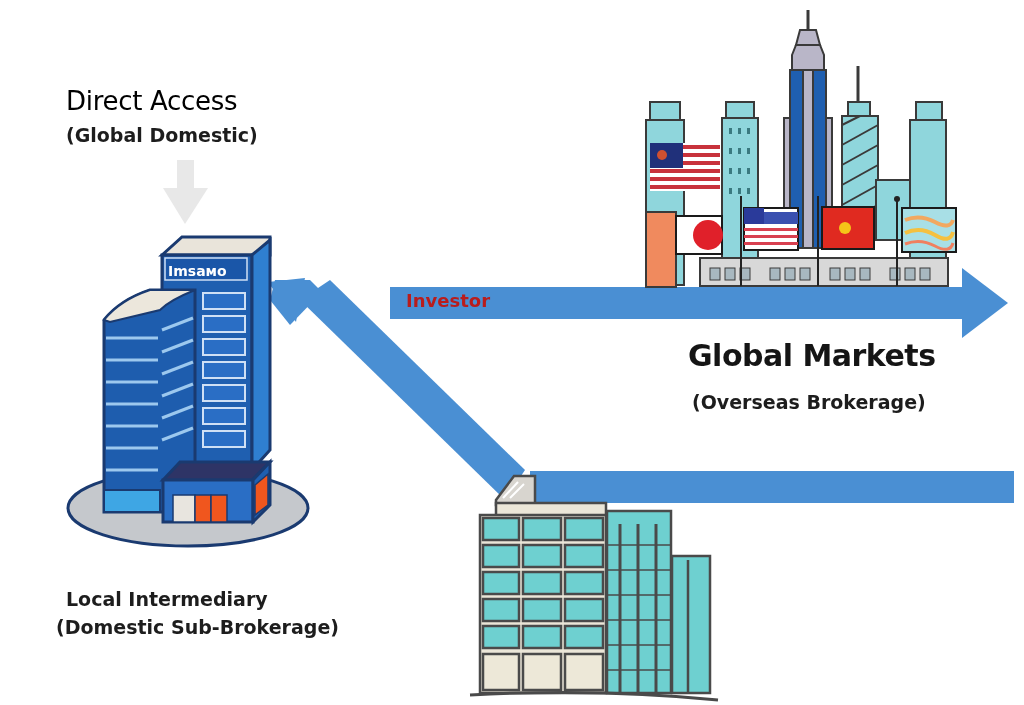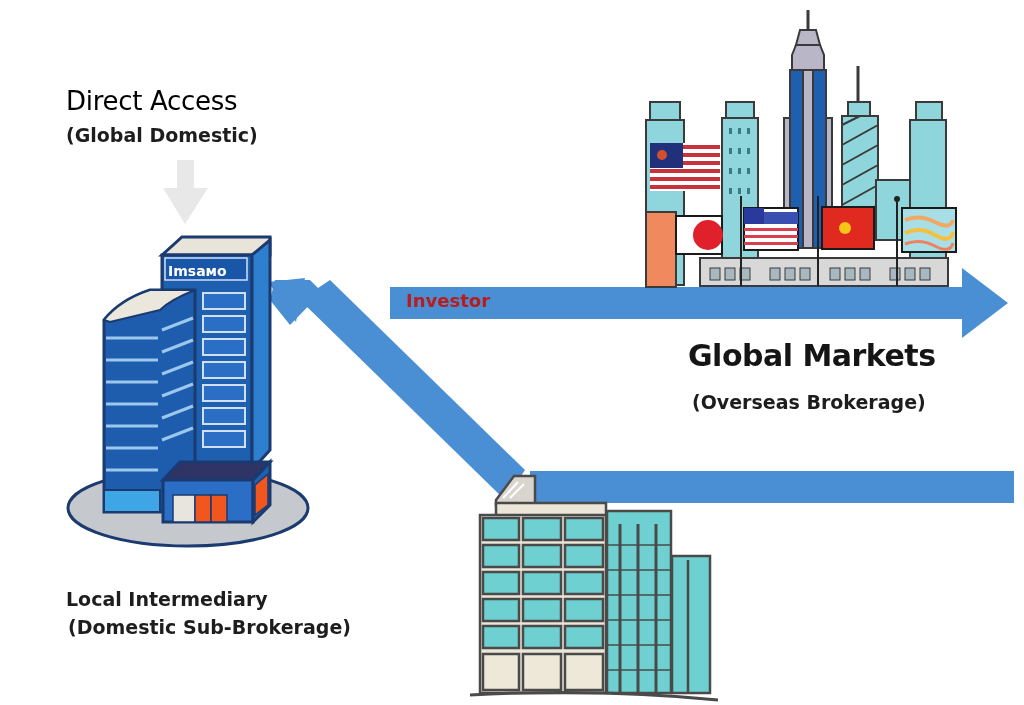--- a/index.html
+++ b/index.html
@@ -2,21 +2,21 @@
 <html><head>
 <meta charset="utf-8">
 <style>
   html, body { margin:0; padding:0; }
   body { width:1024px; height:705px; background:#ffffff; position:relative; overflow:hidden;
          font-family:"DejaVu Sans", sans-serif; }
   .abs { position:absolute; }
   #direct-title { left:66px; top:86px; font-size:26px; letter-spacing:-0.3px; }
   #direct-sub { left:66px; top:124px; font-size:19px; font-weight:bold; color:#1d1d1d; }
   #local-title { left:66px; top:588px; font-size:19px; font-weight:bold; color:#1d1d1d; }
-  #local-sub { left:68px; top:616px; font-size:19px; font-weight:bold; color:#1d1d1d; }
+  #local-sub { left:56px; top:616px; font-size:19px; font-weight:bold; color:#1d1d1d; }
   #global-title { left:688px; top:338px; font-size:30px; font-weight:bold; color:#151515; letter-spacing:-0.5px;text-align:center; }
   #global-sub { left:692px; top:383px; font-size:19px; font-weight:bold; color:#1d1d1d;margin-top:8px; }
   #investor-label { left:406px; top:290px; font-size:18px; font-weight:bold; color:#b91c1c; }
   svg { position:absolute; left:0; top:0; }
 </style>
 </head>
 <body>
 
 <svg width="1024" height="705" viewBox="0 0 1024 705">
 

